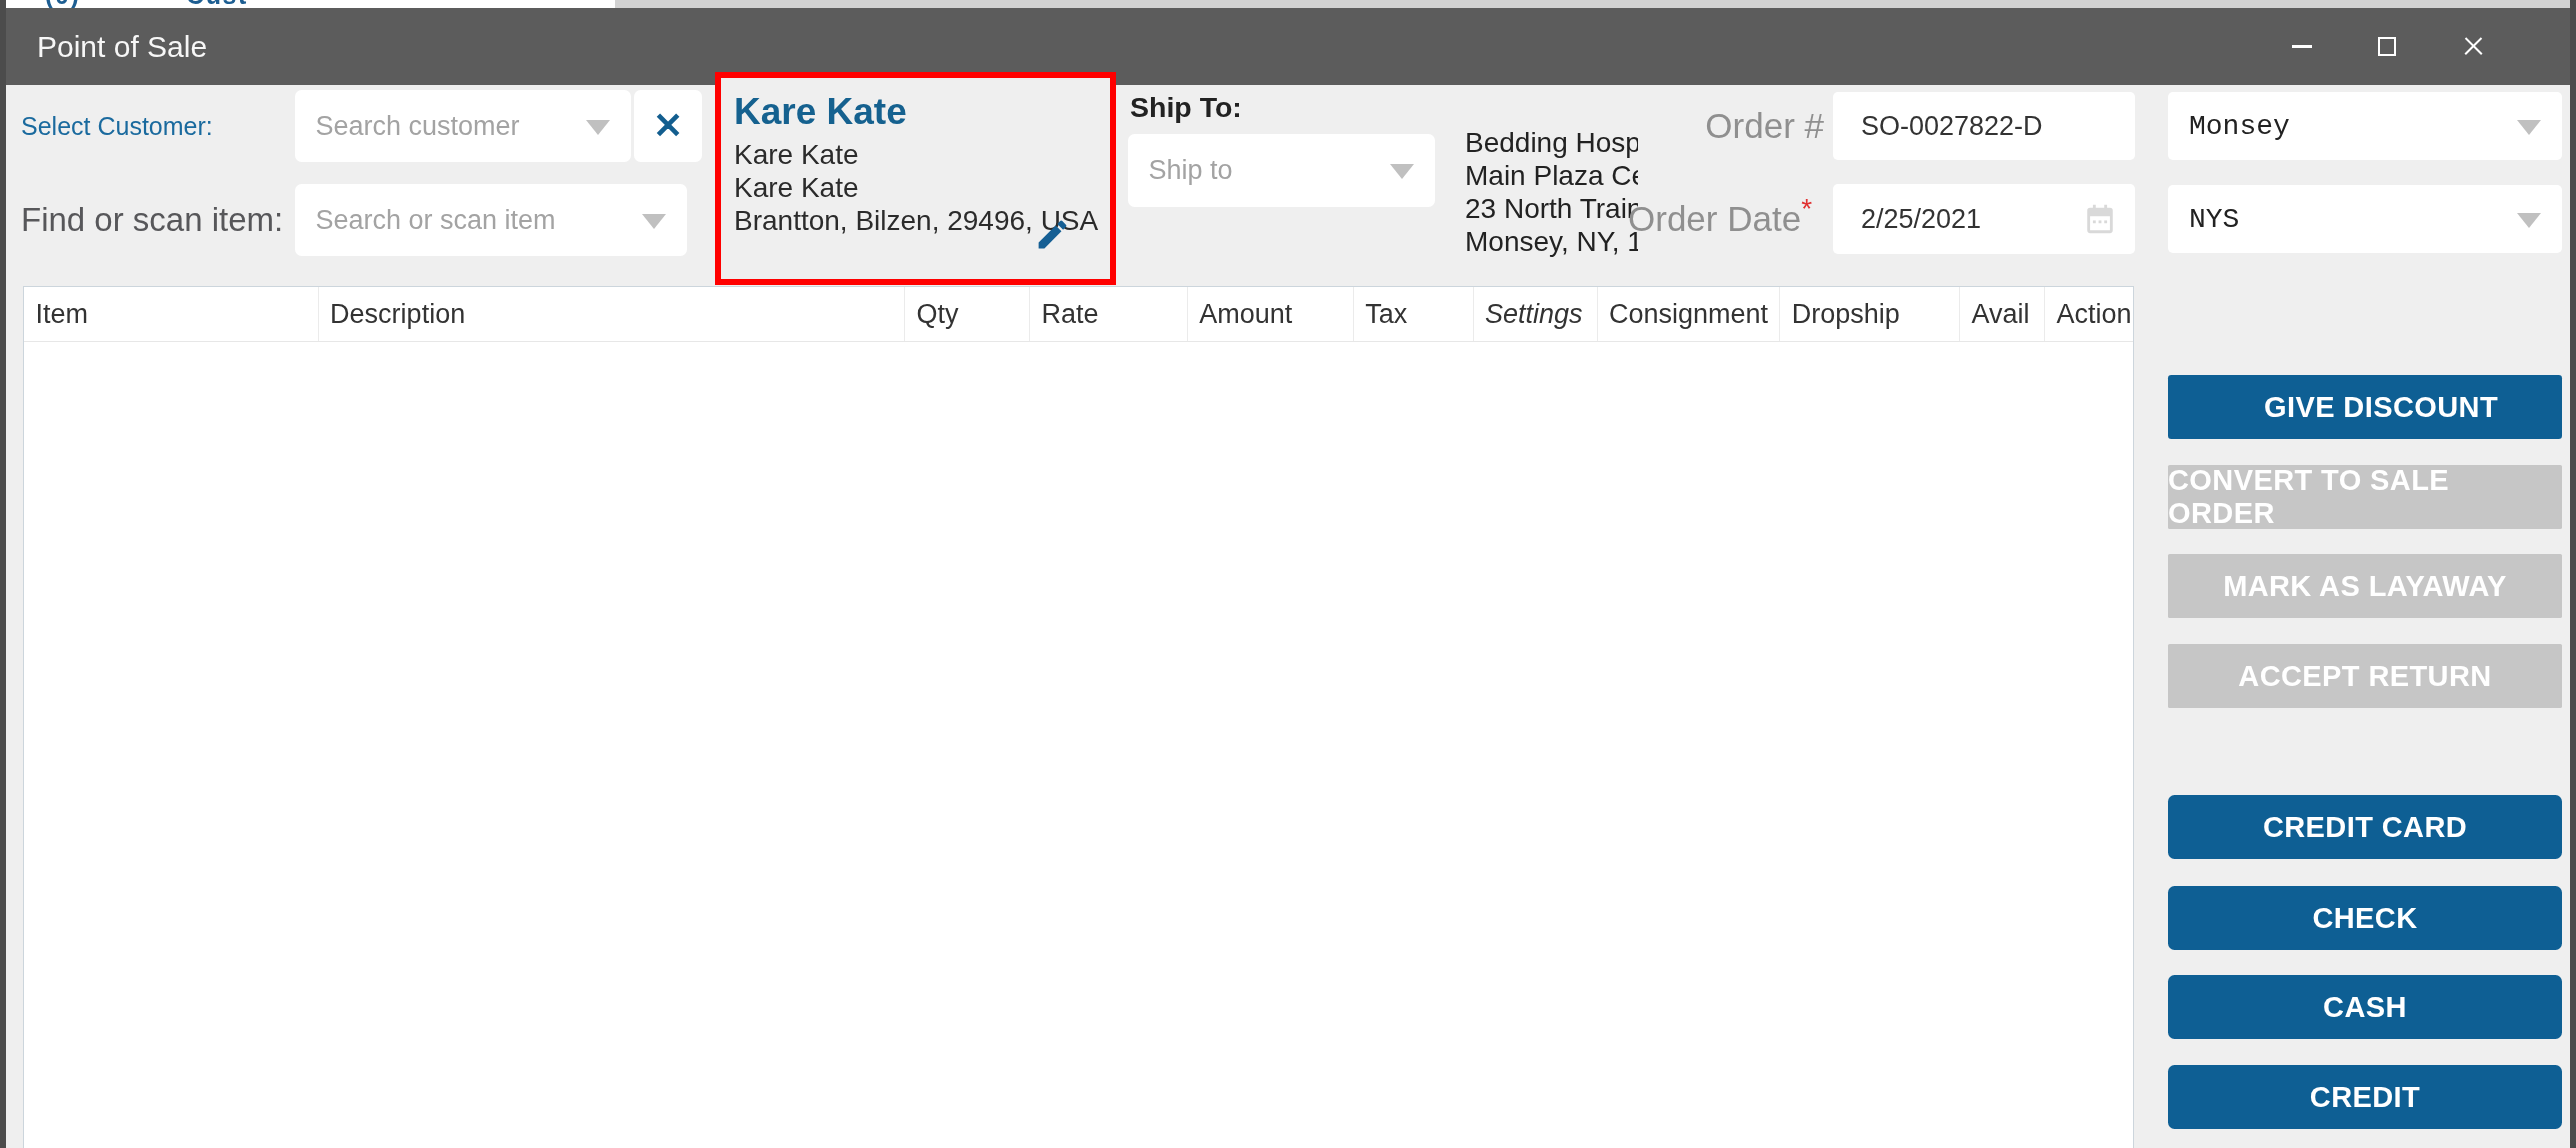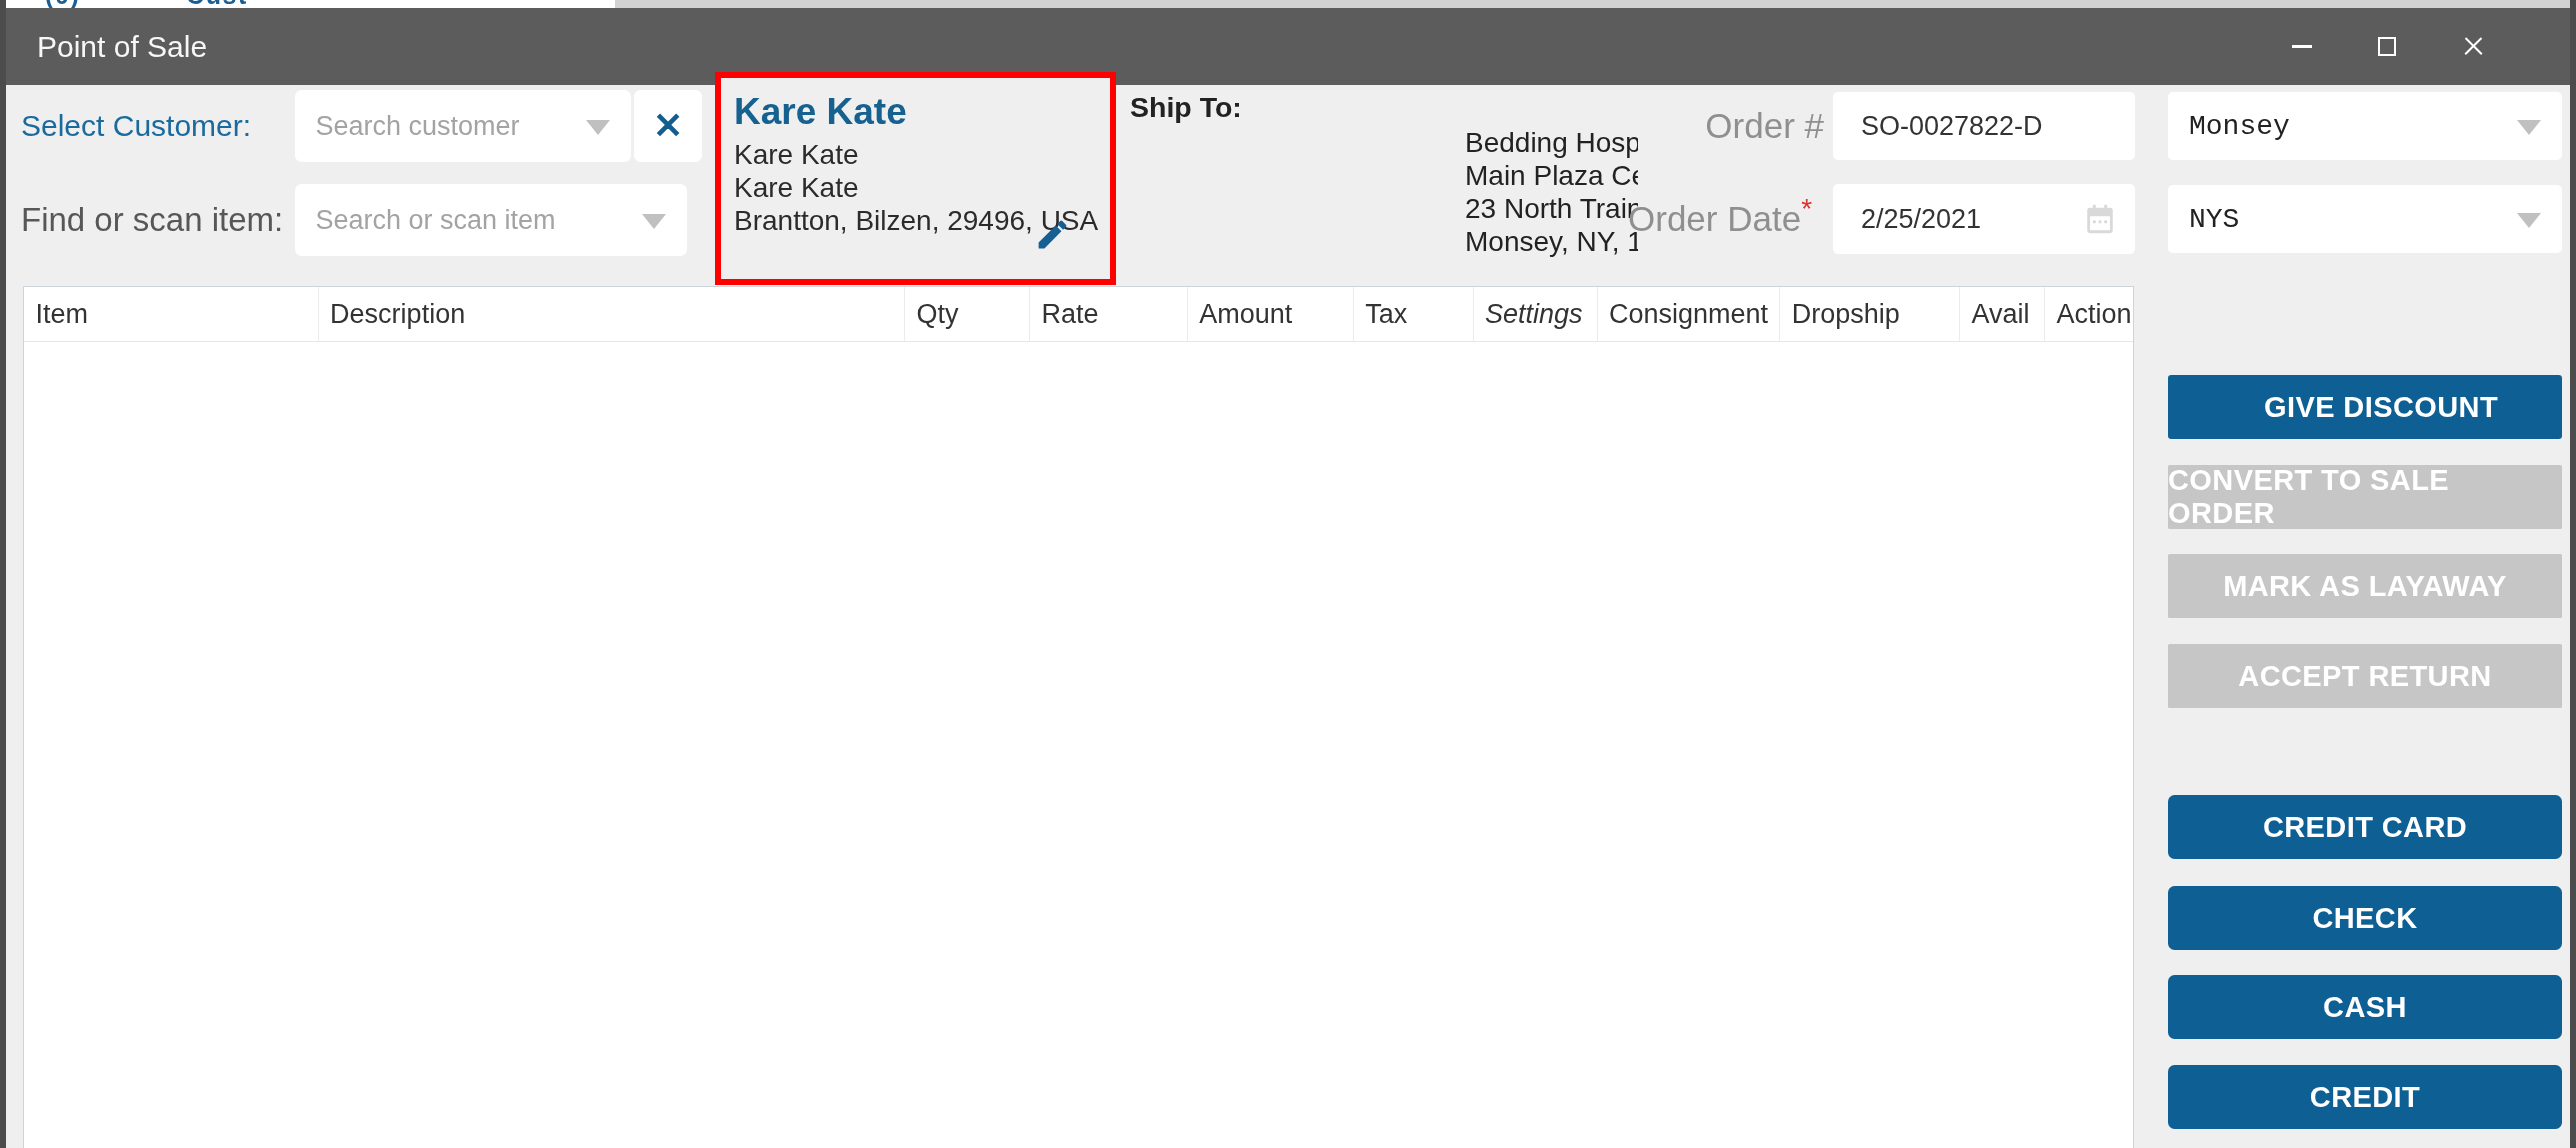--- a/index.html
+++ b/index.html
@@ -33,21 +33,21 @@
   
   .field{position:absolute;background:#ffffff;border-radius:6.5px;box-sizing:border-box;}
   .field input{position:absolute;left:0;top:0;width:100%;height:100%;border:none;outline:none;background:transparent;
                font-family:"Liberation Sans",sans-serif;font-size:27px;color:#333;padding:0 49px 0 20.4px;box-sizing:border-box;}
   .field input::placeholder{color:#a3a3a3;opacity:1;}
   .caret{position:absolute;right:21px;top:50%;margin-top:-6.5px;width:0;height:0;
          border-left:12.2px solid transparent;border-right:12.2px solid transparent;border-top:15.5px solid #c0c0c0;}
   .dd-value{position:absolute;left:21px;top:0;height:100%;display:flex;align-items:center;font-size:28px;color:#222;font-family:Liberation Mono, monospace;}
 
   
-  .lbl-select-customer{position:absolute;left:21px;top:90px;height:72px;line-height:72px;font-size:30px;color:#1a6a9e;}
+  .lbl-select-customer{position:absolute;left:21px;top:90px;height:72px;line-height:72px;font-size:25px;color:#1a6a9e;}
   .lbl-find-item{position:absolute;left:21px;top:184px;height:72px;line-height:72px;font-size:33px;color:#57575a;}
   .customer-search{left:295px;top:90px;width:336px;height:72px;}
   .clear-btn{position:absolute;left:634px;top:90px;width:68px;height:72px;background:#ffffff;border-radius:6.5px;
              display:flex;align-items:center;justify-content:center;font-size:36px;font-weight:bold;color:#135e8f;cursor:pointer;}
   .item-search{left:295px;top:184px;width:392px;height:72px;}
 
   
   .customer-card{position:absolute;left:715px;top:72px;width:401px;height:213px;border:6.5px solid #ff0000;
                  box-sizing:border-box;background:#efefef;z-index:7;}
   .customer-name{margin:13px 0 4.9px 13px;font-size:37px;font-weight:bold;color:#15618f;}
@@ -145,20 +145,24 @@
     <div class="customer-line">Kare Kate</div>
     <div class="customer-line">Brantton, Bilzen, 29496, USA</div>
     <div class="edit-pencil">
       <svg width="37" height="37" viewBox="0 0 24 24">
         <path fill="#155f94" d="M3 17.25V21h3.75L17.81 9.94l-3.75-3.75L3 17.25zM20.71 7.04c.39-.39.39-1.02 0-1.41l-2.34-2.34a1 1 0 0 0-1.41 0l-1.83 1.83 3.75 3.75 1.83-1.83z"></path>
       </svg>
     </div>
   </div>
 
   <div class="shipto-label">Ship To:</div>
+  <div class="field shipto-dd">
+    <input type="text" placeholder="Ship to" style="">
+    <span class="caret"></span>
+  </div>
   <div class="address">
     <div>Bedding Hospita</div>
     <div>Main Plaza Cent</div>
     <div>23 North Train D</div>
     <div>Monsey, NY, 109</div>
   </div>
 
   <div class="order-num-label">Order #</div>
   <div class="field order-num-field">
     <input type="text" value="SO-0027822-D" style="">

